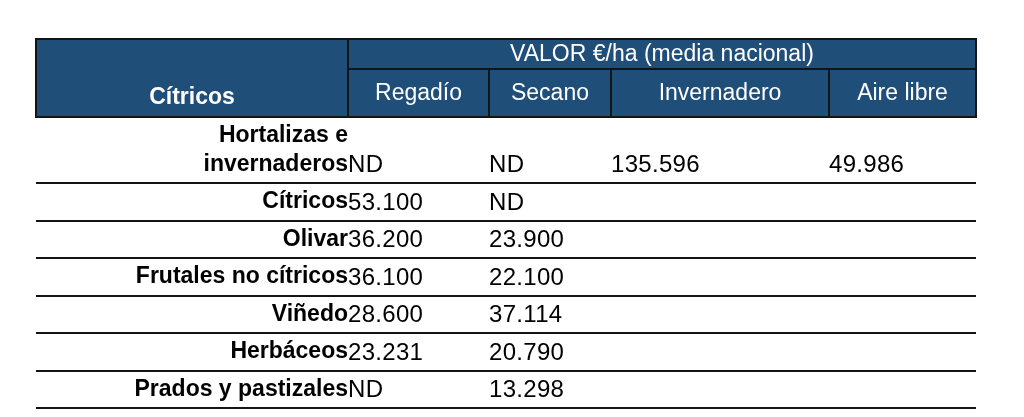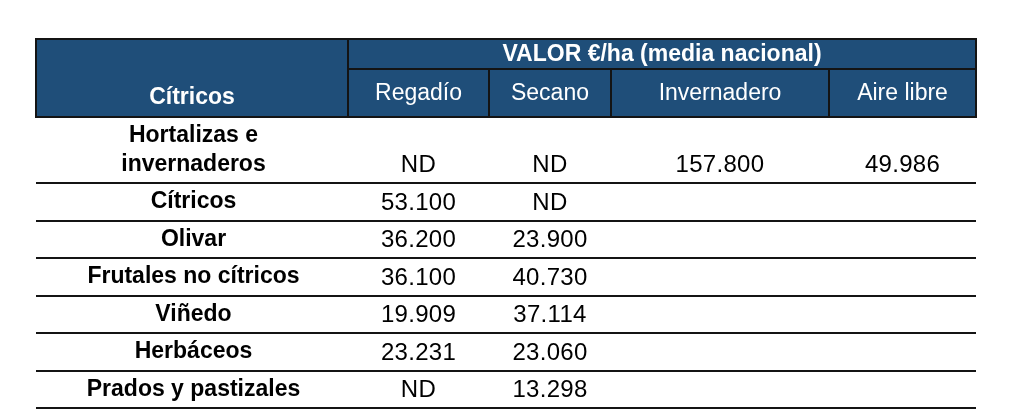--- a/index.html
+++ b/index.html
@@ -26,21 +26,21 @@
     font-size: 23px;
     line-height: 1.2;
   }
   th.corner {
     font-weight: 700;
     text-align: center;
     vertical-align: bottom;
     padding-bottom: 5px;
   }
   th.group {
-    font-weight: 700;
+    font-weight: 400;
     height: 26px;
     vertical-align: middle;
   }
   th.colhead {
     font-weight: 400;
     text-align: center;
     height: 48px;
     vertical-align: middle;
   }
   
@@ -48,30 +48,29 @@
     border-bottom: 2px solid var(--border, #141414);
     color: var(--body-text, #000000);
     font-size: 23px;
     vertical-align: bottom;
     padding: 2px 0 4px 0;
     height: 35px;
   }
   tbody tr.tall td { height: 64px; }
   td.label {
     font-weight: 700;
-    text-align: center;
+    text-align: right;
     padding-left: 3px;
     line-height: 1.28;
   }
   td.label .label-text {
     display: inline-block;
     max-width: 230px;
   }
   td.value {
-    text-align: center;
     font-size: 24px;
     letter-spacing: 0.3px;
   }
 </style>
 </head>
 <body>
 
 <div class="page">
   <table class="valores">
     <colgroup>
@@ -91,55 +90,55 @@
           <th class="colhead">Secano</th>
           <th class="colhead">Invernadero</th>
           <th class="colhead">Aire libre</th>
         </tr>
     </thead>
     <tbody id="table-body">
         <tr class="tall">
           <td class="label"><span class="label-text">Hortalizas e invernaderos</span></td>
           <td class="value">ND</td>
           <td class="value">ND</td>
-          <td class="value">157.800</td>
+          <td class="value">135.596</td>
           <td class="value">49.986</td>
         </tr>
         <tr>
           <td class="label"><span class="label-text">Cítricos</span></td>
           <td class="value">53.100</td>
           <td class="value">ND</td>
           <td class="value"></td>
           <td class="value"></td>
         </tr>
         <tr>
           <td class="label"><span class="label-text">Olivar</span></td>
           <td class="value">36.200</td>
           <td class="value">23.900</td>
           <td class="value"></td>
           <td class="value"></td>
         </tr>
         <tr>
           <td class="label"><span class="label-text">Frutales no cítricos</span></td>
           <td class="value">36.100</td>
-          <td class="value">40.730</td>
+          <td class="value">22.100</td>
           <td class="value"></td>
           <td class="value"></td>
         </tr>
         <tr>
           <td class="label"><span class="label-text">Viñedo</span></td>
-          <td class="value">19.909</td>
+          <td class="value">28.600</td>
           <td class="value">37.114</td>
           <td class="value"></td>
           <td class="value"></td>
         </tr>
         <tr>
           <td class="label"><span class="label-text">Herbáceos</span></td>
           <td class="value">23.231</td>
-          <td class="value">23.060</td>
+          <td class="value">20.790</td>
           <td class="value"></td>
           <td class="value"></td>
         </tr>
         <tr>
           <td class="label"><span class="label-text">Prados y pastizales</span></td>
           <td class="value">ND</td>
           <td class="value">13.298</td>
           <td class="value"></td>
           <td class="value"></td>
         </tr>

